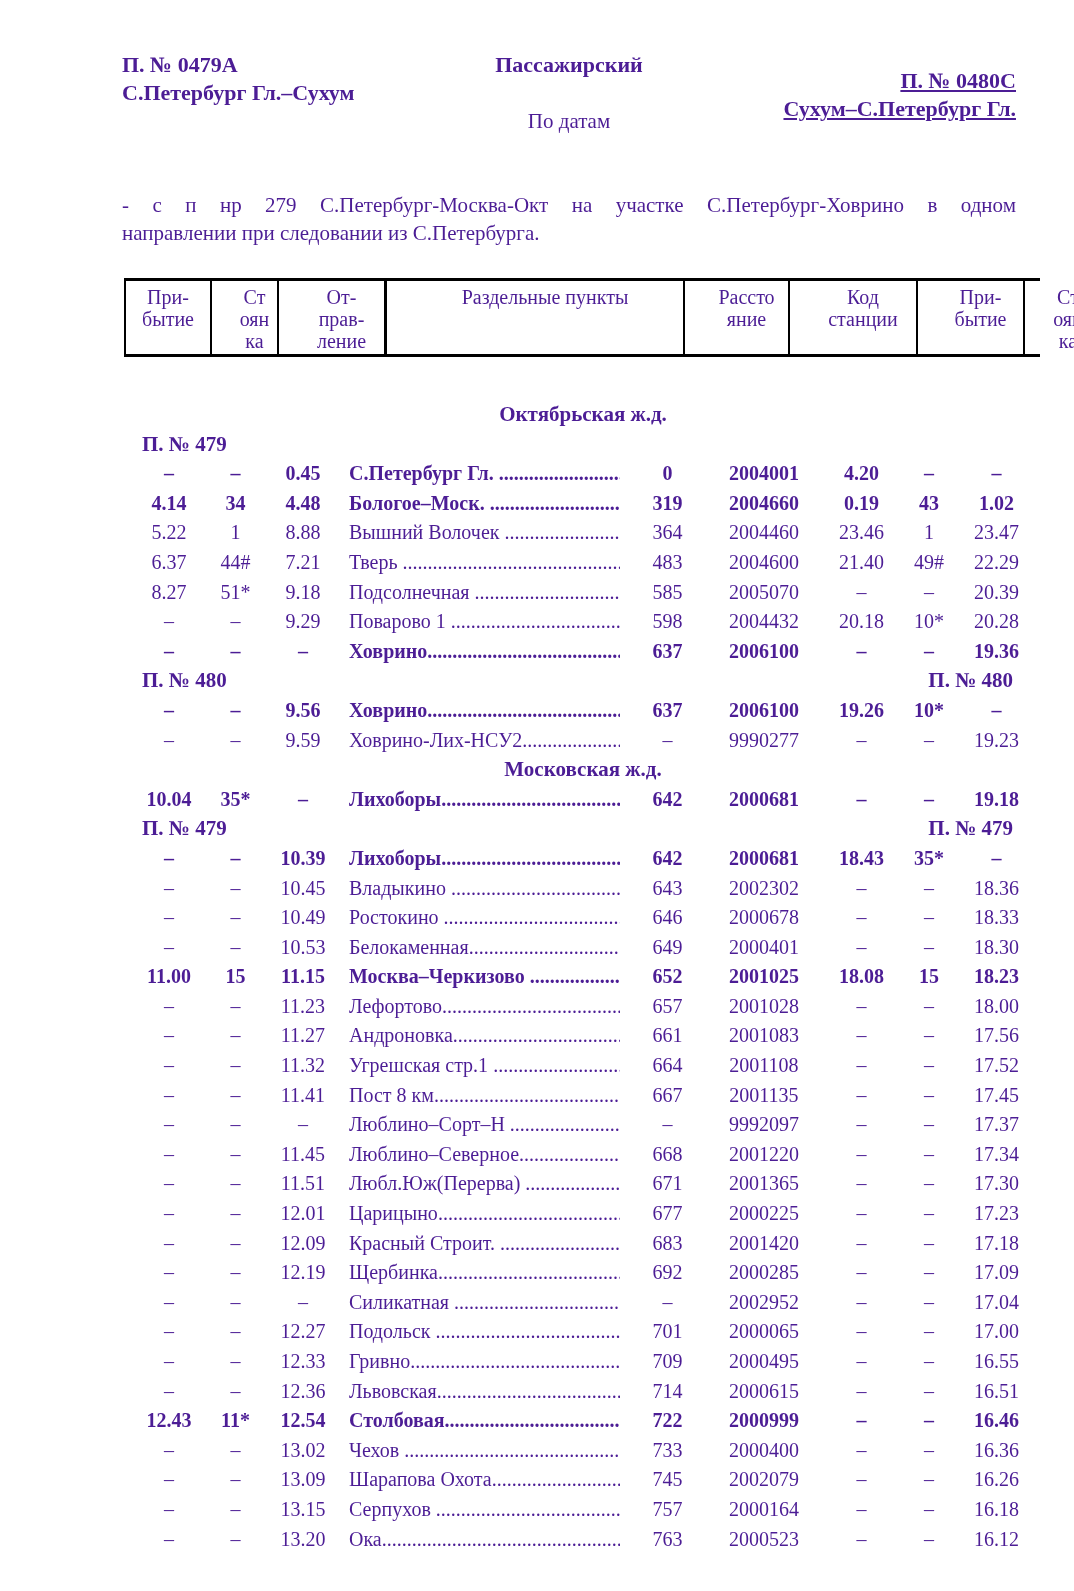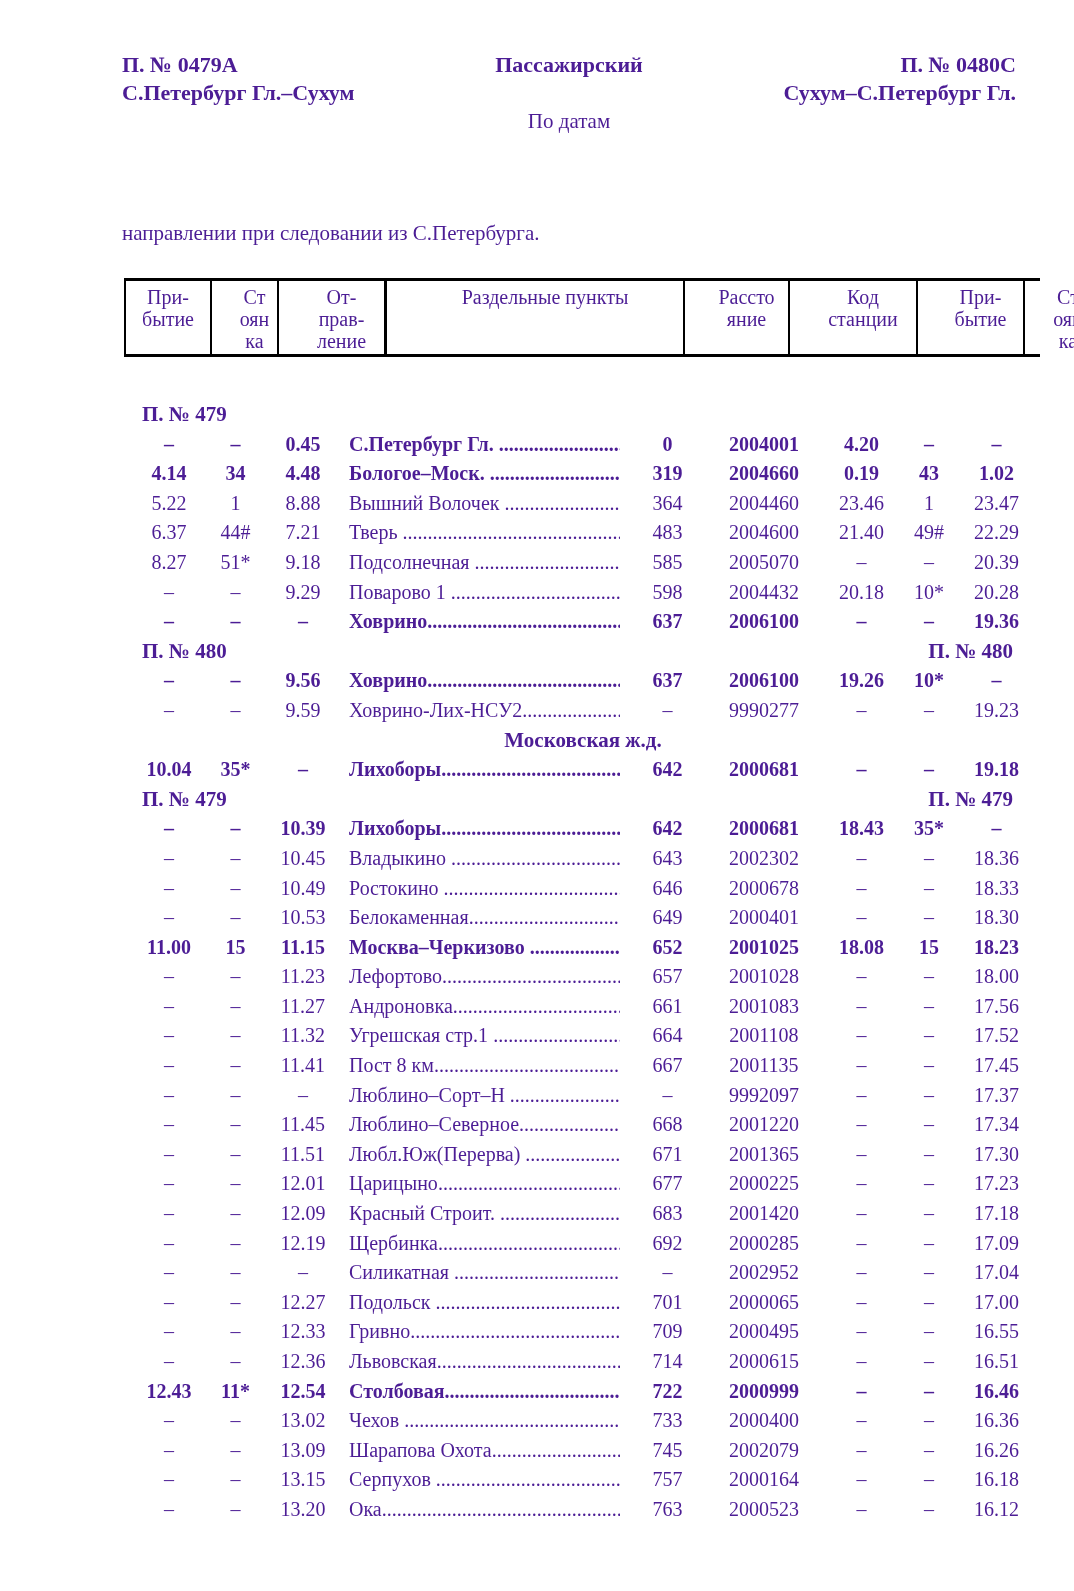--- a/index.html
+++ b/index.html
@@ -9,21 +9,21 @@
     width:1074px;height:1591px;
     background:#ffffff;
     color:#4c1d95;
     font-family:"Liberation Serif","DejaVu Serif",serif;
     overflow:hidden;
     margin:0 auto;
   }
   
   .metaline{position:absolute;left:122px;width:894px;height:28px;line-height:28px;}
   .metaline .l{position:absolute;left:0;top:0;}
-  .metaline .r{position:absolute;right:0;top:0;}
+  .metaline .r{position:absolute;right:0;top:16px;text-decoration:underline;}
   .metaline .c{display:block;text-align:center;}
   .b22{font-weight:bold;font-size:22px;}
   .r21{font-size:21px;}
   .i21{font-style:italic;font-size:21px;}
   .b21{font-weight:bold;font-size:21px;}
   #note1{position:absolute;left:122px;top:191px;width:894px;font-size:21px;
          text-align:justify;text-align-last:justify;line-height:28px;}
   #note2{position:absolute;left:122px;top:219px;width:894px;font-size:21px;line-height:28px;}
   
   #thead{
@@ -73,35 +73,37 @@
     <span class="l">С.Петербург Гл.–Сухум</span>
     <span class="r">Сухум–С.Петербург Гл.</span>
   </div>
 
   <div class="metaline r21" style="top:107px;">
     <span class="c">По датам</span>
   </div>
 
 
 
+  <div id="note1">- с п нр 279 С.Петербург-Москва-Окт на участке С.Петербург-Ховрино в одном</div>
   <div id="note2">направлении при следовании из С.Петербурга.</div>
 
   <div id="thead">
       <div class="hc">При-<br>бытие</div>
       <div class="hc">Ст<br>оян<br>ка</div>
       <div class="hc thick">От-<br>прав-<br>ление</div>
       <div class="hc">Раздельные пункты</div>
       <div class="hc">Рассто<br>яние</div>
       <div class="hc">Код<br>станции</div>
       <div class="hc">При-<br>бытие</div>
       <div class="hc">Ст<br>оян<br>ка</div>
       <div class="hc last">От-<br>прав-<br>ление</div>
     </div>
 
   <div id="rows">
+      <div class="line section">Октябрьская ж.д.</div>
       <div class="line label">
         <span class="ll">П. № 479</span>
       </div>
       <div class="line srow bold">
         <div class="cell">–</div>
         <div class="cell">–</div>
         <div class="cell">0.45</div>
         <div class="cell c4">
           <span class="nm">С.Петербург Гл. </span>
           <span class="ld">..................................................................................................</span>

